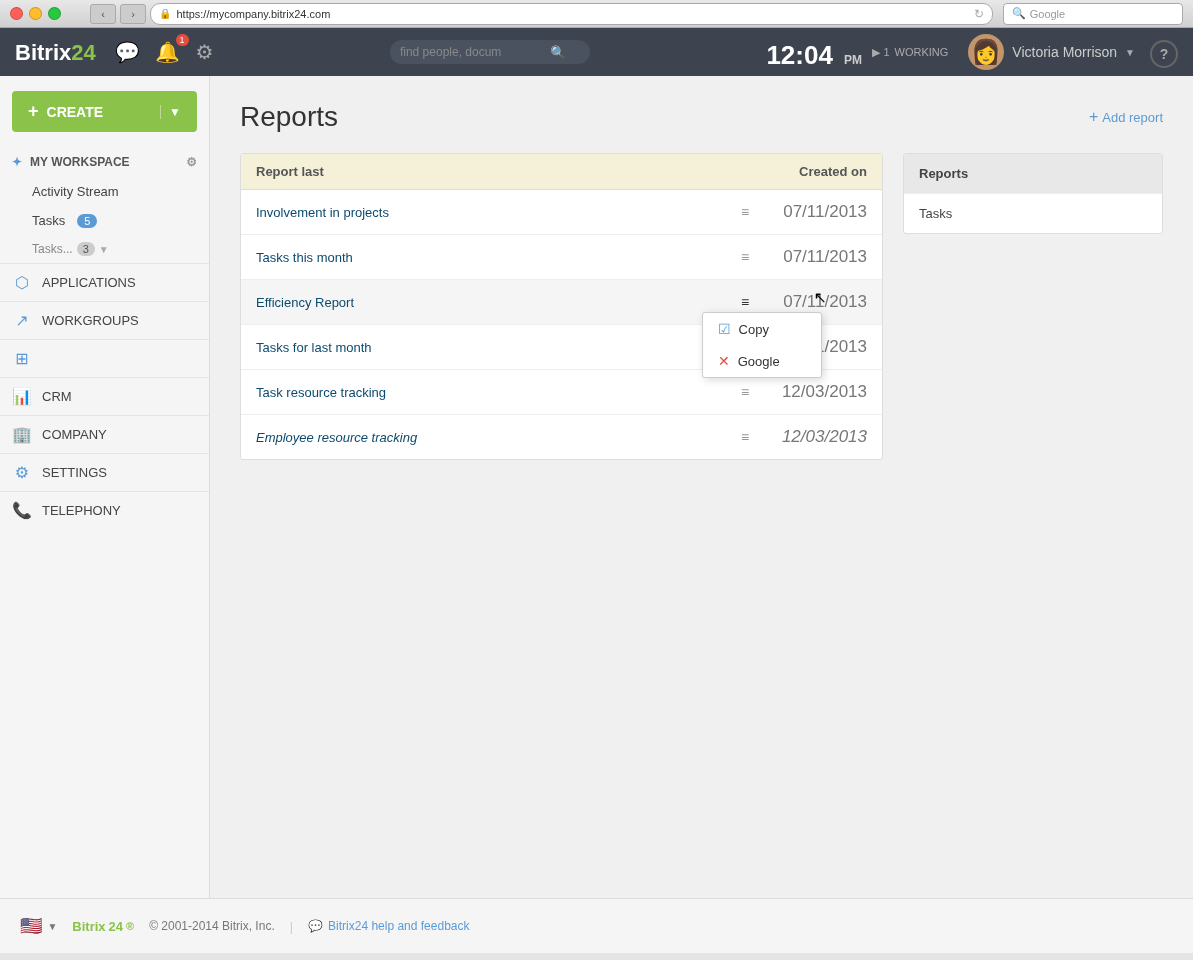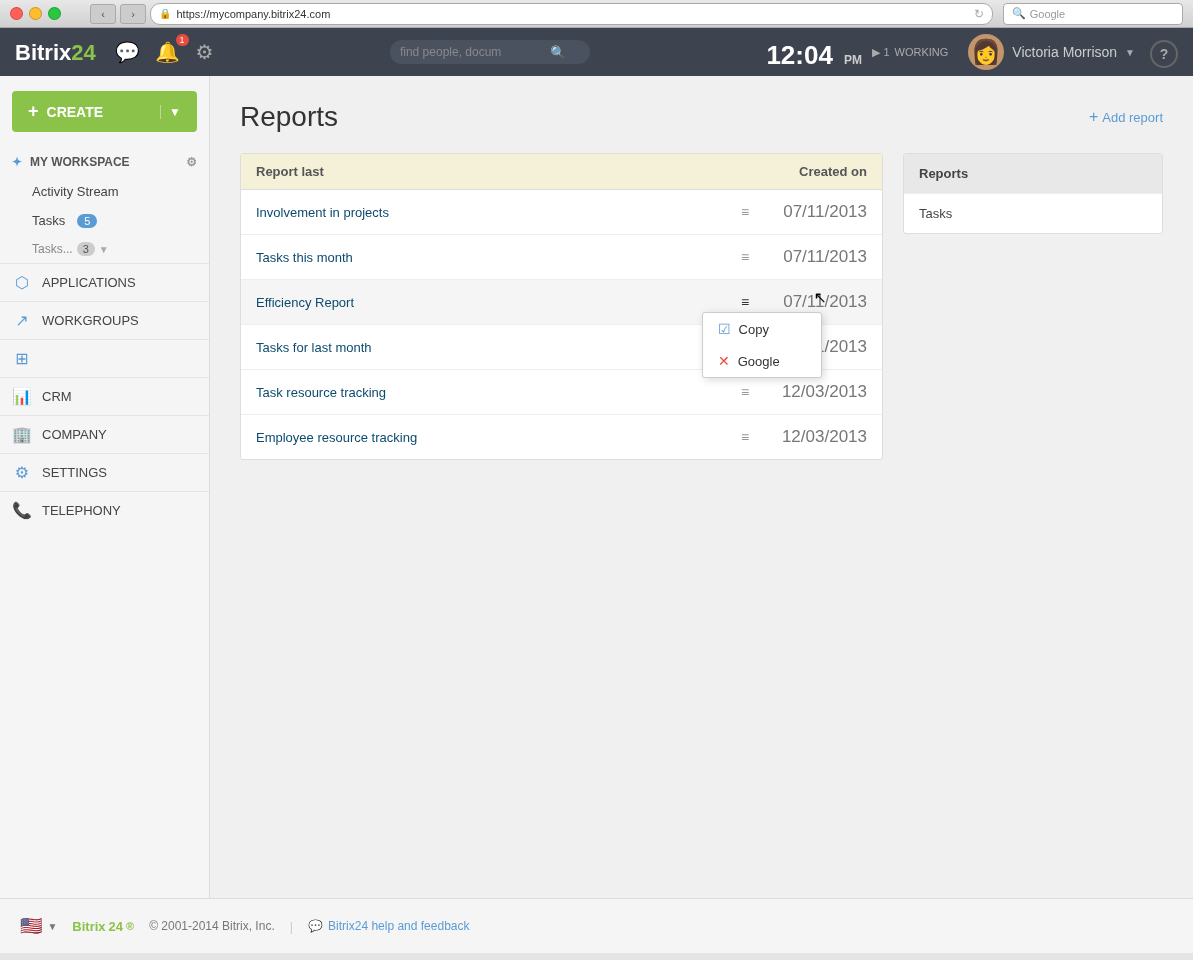--- a/index.html
+++ b/index.html
@@ -291,21 +291,21 @@
     .col-date { width: 100px; text-align: right; }
 
     .table-row {
       display: flex;
       align-items: center;
       padding: 12px 15px;
       border-bottom: 1px solid #eee;
       position: relative;
       cursor: pointer;
     }
-    .table-row:last-child { border-bottom: none; }
+    .table-row:last-child { border-bottom: none; font-style: italic; }
     .row-name { flex: 1; color: #0c4a6e; font-size: 13px; }
     .row-icon { width: 30px; display: flex; align-items: center; }
     .menu-icon {
       color: #999;
       font-size: 14px;
       cursor: pointer;
       padding: 2px 4px;
     }
     .row-date { width: 100px; text-align: right; color: #777; font-size: 17px; }
 

